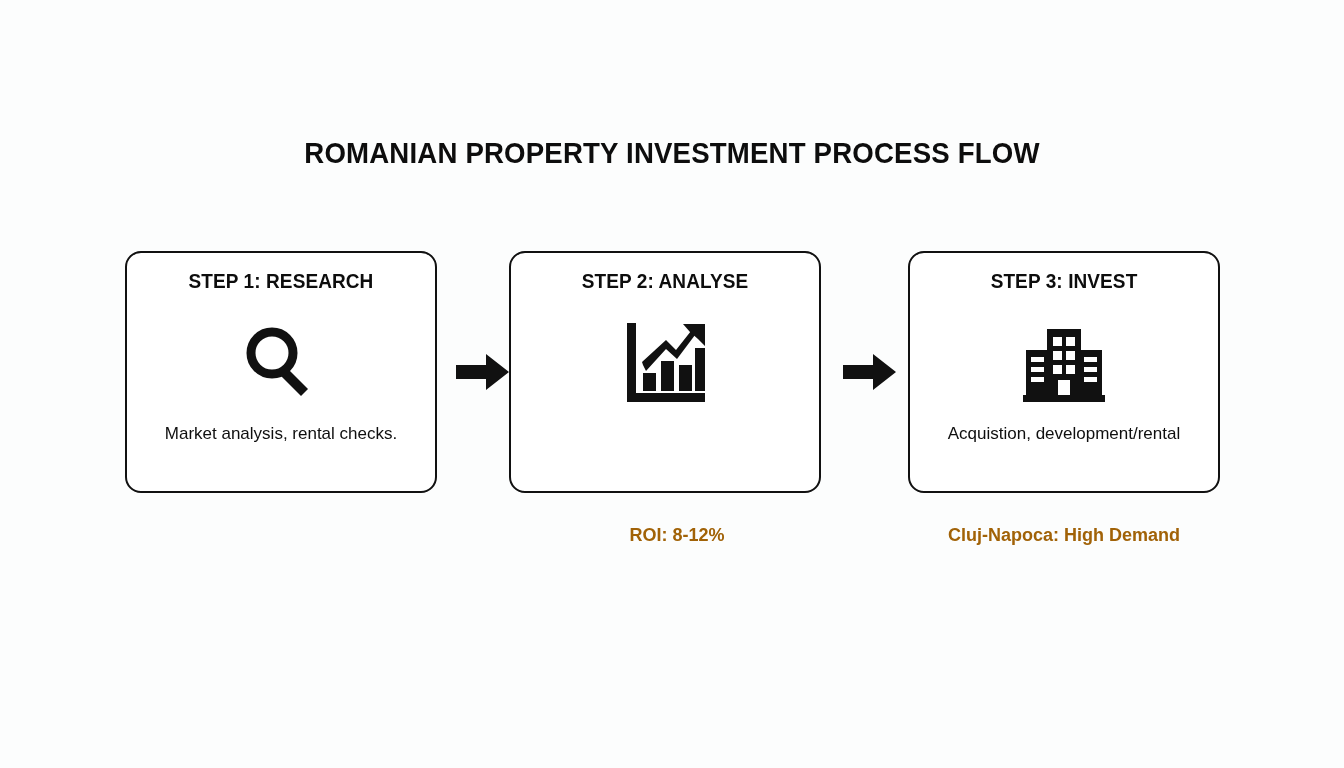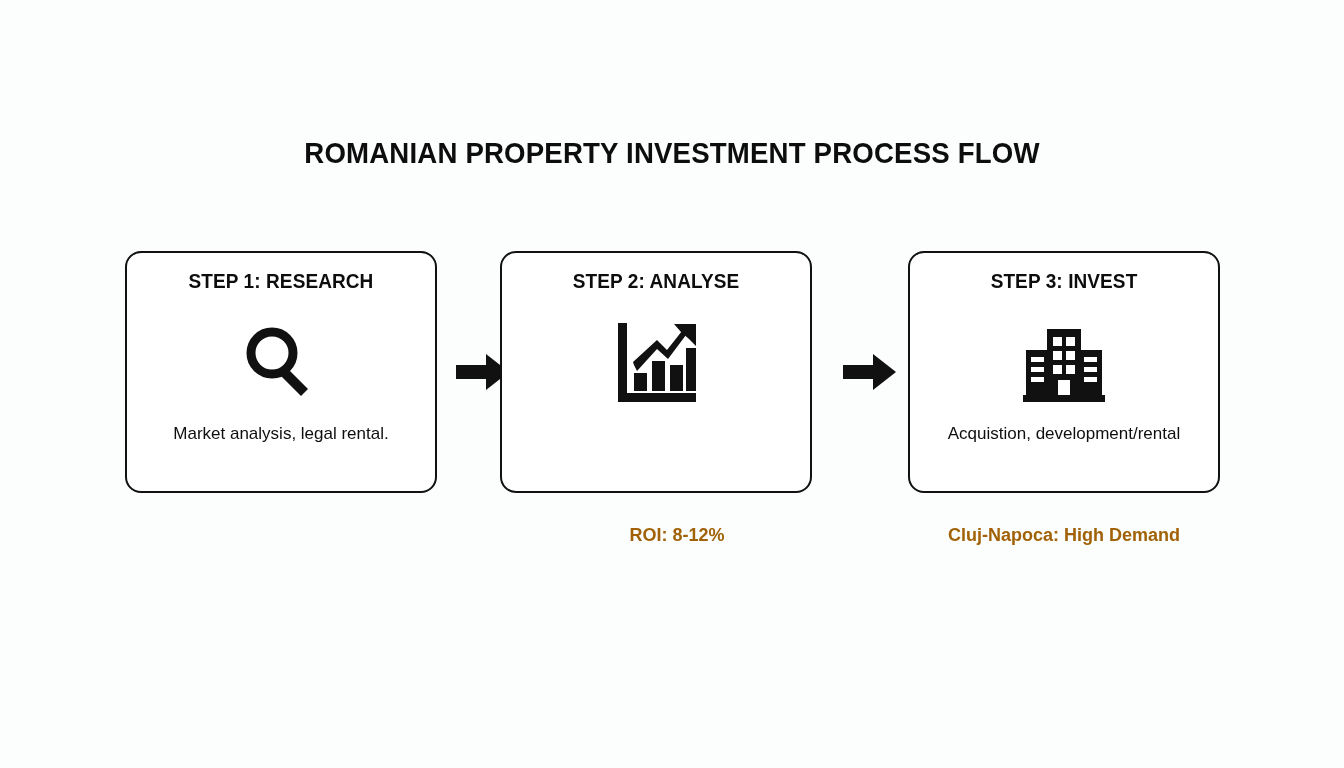--- a/index.html
+++ b/index.html
@@ -50,21 +50,21 @@
     position: absolute;
     top: 0;
     width: 312px;
     height: 242px;
     box-sizing: border-box;
     border: 2.5px solid #111111;
     border-radius: 16px;
     background: #ffffff;
   }
   .step-box.b1 { left: 0px; }
-  .step-box.b2 { left: 375px; padding-left: 36px; }
+  .step-box.b2 { left: 384px; padding-left: 36px; }
   .step-box.b3 { left: 783px; }
 
   .step-title {
     position: absolute;
     left: 0;
     right: 0;
     top: 17px;
     text-align: center;
     font-size: 20px;
     font-weight: bold;
@@ -137,21 +137,21 @@
   <div class="flow">
 
     <div class="step-box b1">
       <div class="step-title">STEP 1: RESEARCH</div>
       <div class="icon-slot">
         <svg width="86" height="86" viewBox="0 0 86 86" aria-hidden="true">
           <circle cx="34" cy="33" r="21" fill="none" stroke="#111111" stroke-width="9"></circle>
           <path d="M48.5 47.5 L70 69 L63 76 L41.5 54.5 Z" fill="#111111"></path>
         </svg>
       </div>
-      <div class="step-desc">Market analysis, legal rental.</div>
+      <div class="step-desc">Market analysis, rental checks.</div>
     </div>
 
     <div class="arrow a1">
       <svg width="54" height="40" viewBox="0 0 54 40" aria-hidden="true">
         <path d="M0 13 L30 13 L30 2 L53 20 L30 38 L30 27 L0 27 Z" fill="#111111"></path>
       </svg>
     </div>
 
     <div class="step-box b2">
       <div class="step-title">STEP 2: ANALYSE</div>

